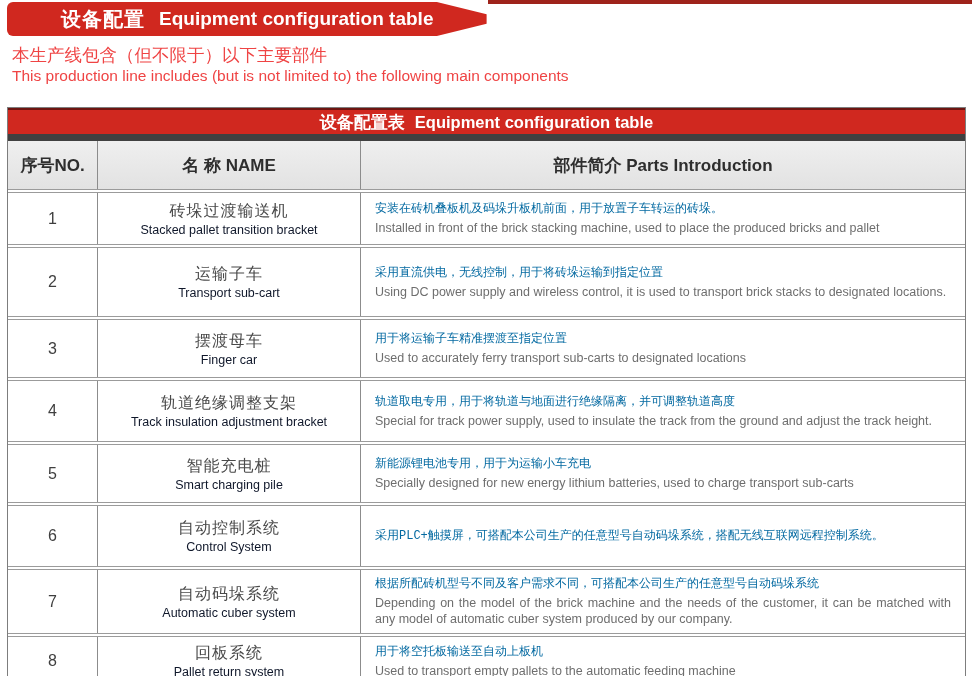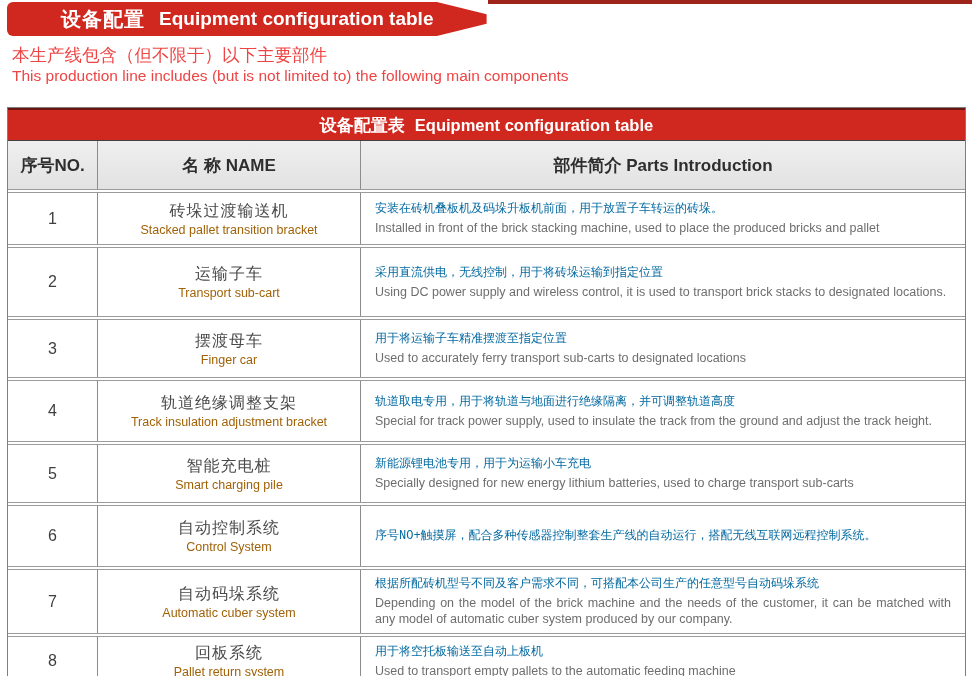--- a/index.html
+++ b/index.html
@@ -43,21 +43,21 @@
     position: absolute;
     left: 7px; top: 107px;
     width: 959px;
     border: 1px solid #7d7d7d;
     background: #ffffff;
   }
   .tbanner {
     height: 33px;
     background: #d0281f;
     border-top: 2px solid #6e1410;
-    border-bottom: 1px solid #404040;
+    border-bottom: 7px solid #404040;
     display: flex; align-items: center; justify-content: center;
     color: #ffffff;
   }
   .tbanner .zh { font-size: 17px; font-weight: bold; }
   .tbanner .en { font-size: 16.5px; font-weight: bold; margin-left: 10px; }
 
   .trow { display: flex; width: 100%; }
   .hrow {
     height: 48px;
     background: linear-gradient(180deg, #efefef 0%, #e2e2e2 100%);
@@ -74,21 +74,21 @@
   .drow { border-top: 4px double #9b9b9b; background: #ffffff; }
   .drow .c1 {
     display: flex; align-items: center; justify-content: center;
     font-size: 16px; color: #3f3f3f;
   }
   .drow .c2 {
     display: flex; flex-direction: column; align-items: center; justify-content: center;
     text-align: center; padding: 4px 6px;
   }
   .drow .c2 .name-zh { font-size: 16px; color: #4a4a4a; letter-spacing: 1px; line-height: 21px; }
-  .drow .c2 .name-en { font-size: 12.5px; color: #a16207; line-height: 16px; margin-top: 1px; }
+  .drow .c2 .name-en { font-size: 12.5px; color: #0f172a; line-height: 16px; margin-top: 1px; }
   .drow .c3 {
     display: flex; flex-direction: column; justify-content: center;
     padding: 6px 14px 6px 14px;
   }
   .drow .c3 .desc-zh { font-size: 12px; color: #0369a1; line-height: 17px; text-align: justify; font-family: Liberation Mono, monospace; }
   .drow .c3 .desc-en { font-size: 12.5px; color: #6e6e6e; line-height: 16px; text-align: justify; margin-top: 2px; }
 
   .r1 { min-height: 55px; }
   .r2 { min-height: 72px; }
   .r3 { min-height: 61px; }
@@ -185,21 +185,21 @@
     </div>
   </div>
 
   <div class="trow drow r6">
     <div class="cell c1">6</div>
     <div class="cell c2">
       <div class="name-zh">自动控制系统</div>
       <div class="name-en">Control System</div>
     </div>
     <div class="cell c3">
-      <div class="desc-zh">序号NO+触摸屏，配合多种传感器控制整套生产线的自动运行，搭配无线互联网远程控制系统。</div>
+      <div class="desc-zh">采用PLC+触摸屏，可搭配本公司生产的任意型号自动码垛系统，搭配无线互联网远程控制系统。</div>
     </div>
   </div>
 
   <div class="trow drow r7">
     <div class="cell c1">7</div>
     <div class="cell c2">
       <div class="name-zh">自动码垛系统</div>
       <div class="name-en">Automatic cuber system</div>
     </div>
     <div class="cell c3">

